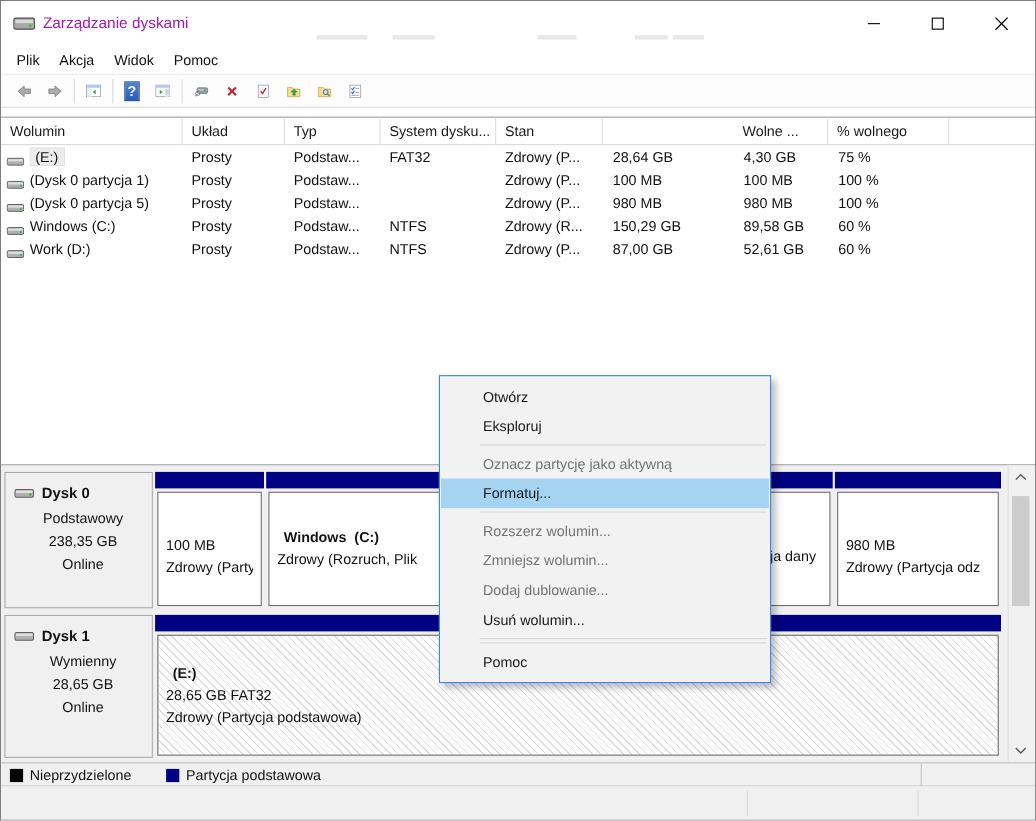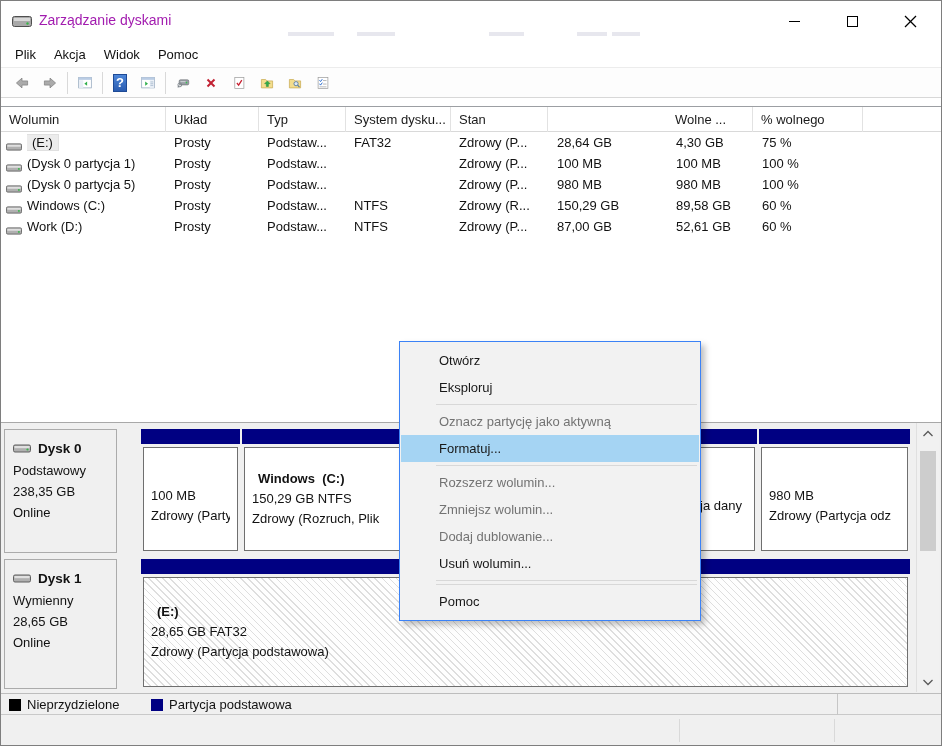--- a/index.html
+++ b/index.html
@@ -36,21 +36,21 @@
   .lvrow{position:relative;height:21px;}
   .rcell{position:absolute;top:0;height:21px;line-height:21px;white-space:nowrap;overflow:hidden;}
   .c-vol{left:26px;width:138px}.c-lay{left:173px;width:84px}.c-typ{left:266px;width:78px}
   .c-fs{left:353px;width:96px}.c-st{left:458px;width:88px}.c-cap{left:556px;width:108px}
   .c-fr{left:675px;width:76px}.c-pc{left:761px;width:98px}
   .row-icon{position:absolute;left:5px;top:7px;width:16px;height:8px;}
   .sel-pill{background:#ececec;box-shadow:0 0 0 1px #e0e0e0;padding:0 5px;}
 
   
   .pane{position:absolute;left:0;top:421px;width:100%;height:271px;background:#f0f0f0;border-top:1px solid #a8a8a8;}
-  .disk-panel{position:absolute;left:3px;width:113px;background:#f0f0f0;border:1px solid #ababab;padding:8px 0 0 8px;}
+  .disk-panel{position:absolute;left:3px;width:135px;background:#f0f0f0;border:1px solid #ababab;padding:8px 0 0 8px;text-align:center;}
   .dp0{top:6px;height:124px}.dp1{top:136px;height:130px}
   .disk-name-row{display:flex;align-items:center;height:20px;margin-bottom:2px;}
   .disk-name-row svg{margin-right:7px;}
   .disk-name{font-weight:bold;font-size:13.5px;}
   .disk-line{height:21px;line-height:21px;}
   .pcell{position:absolute;}
   .p0a{left:140px;top:6px;width:99px;height:124px}
   .p0b{left:241px;top:6px;width:286px;height:124px}
   .p0c{left:529px;top:6px;width:227px;height:124px}
   .p0d{left:758px;top:6px;width:151px;height:124px}
@@ -321,21 +321,20 @@
       <div class="strip"></div>
       <div class="pt-box pushdown">
         <div class="pt-line">100 MB</div>
         <div class="pt-line">Zdrowy (Partycja</div>
       </div>
     </div>
     <div class="pcell p0b">
       <div class="strip"></div>
       <div class="pt-box">
         <div class="pt-line pt-label">Windows  (C:)</div>
-        <div class="pt-line">150,29 GB NTFS</div>
         <div class="pt-line">Zdrowy (Rozruch, Plik</div>
       </div>
     </div>
     <div class="pcell p0c">
       <div class="strip"></div>
       <div class="pt-box pushdown">
         <div class="pt-line offset-frag">ja dany</div>
       </div>
     </div>
     <div class="pcell p0d">

